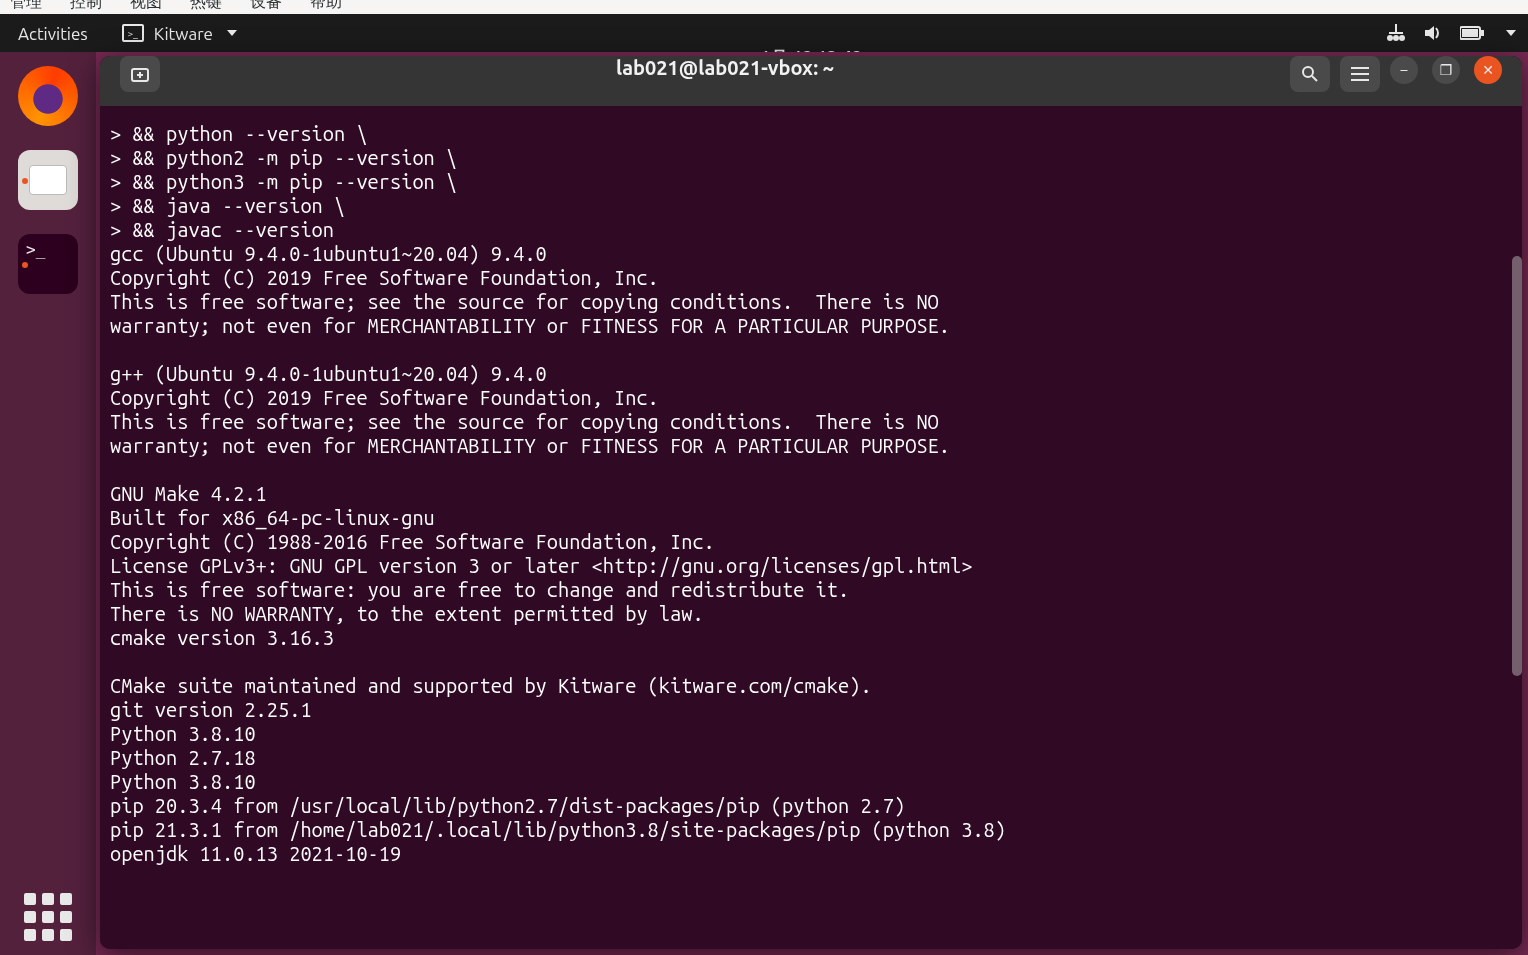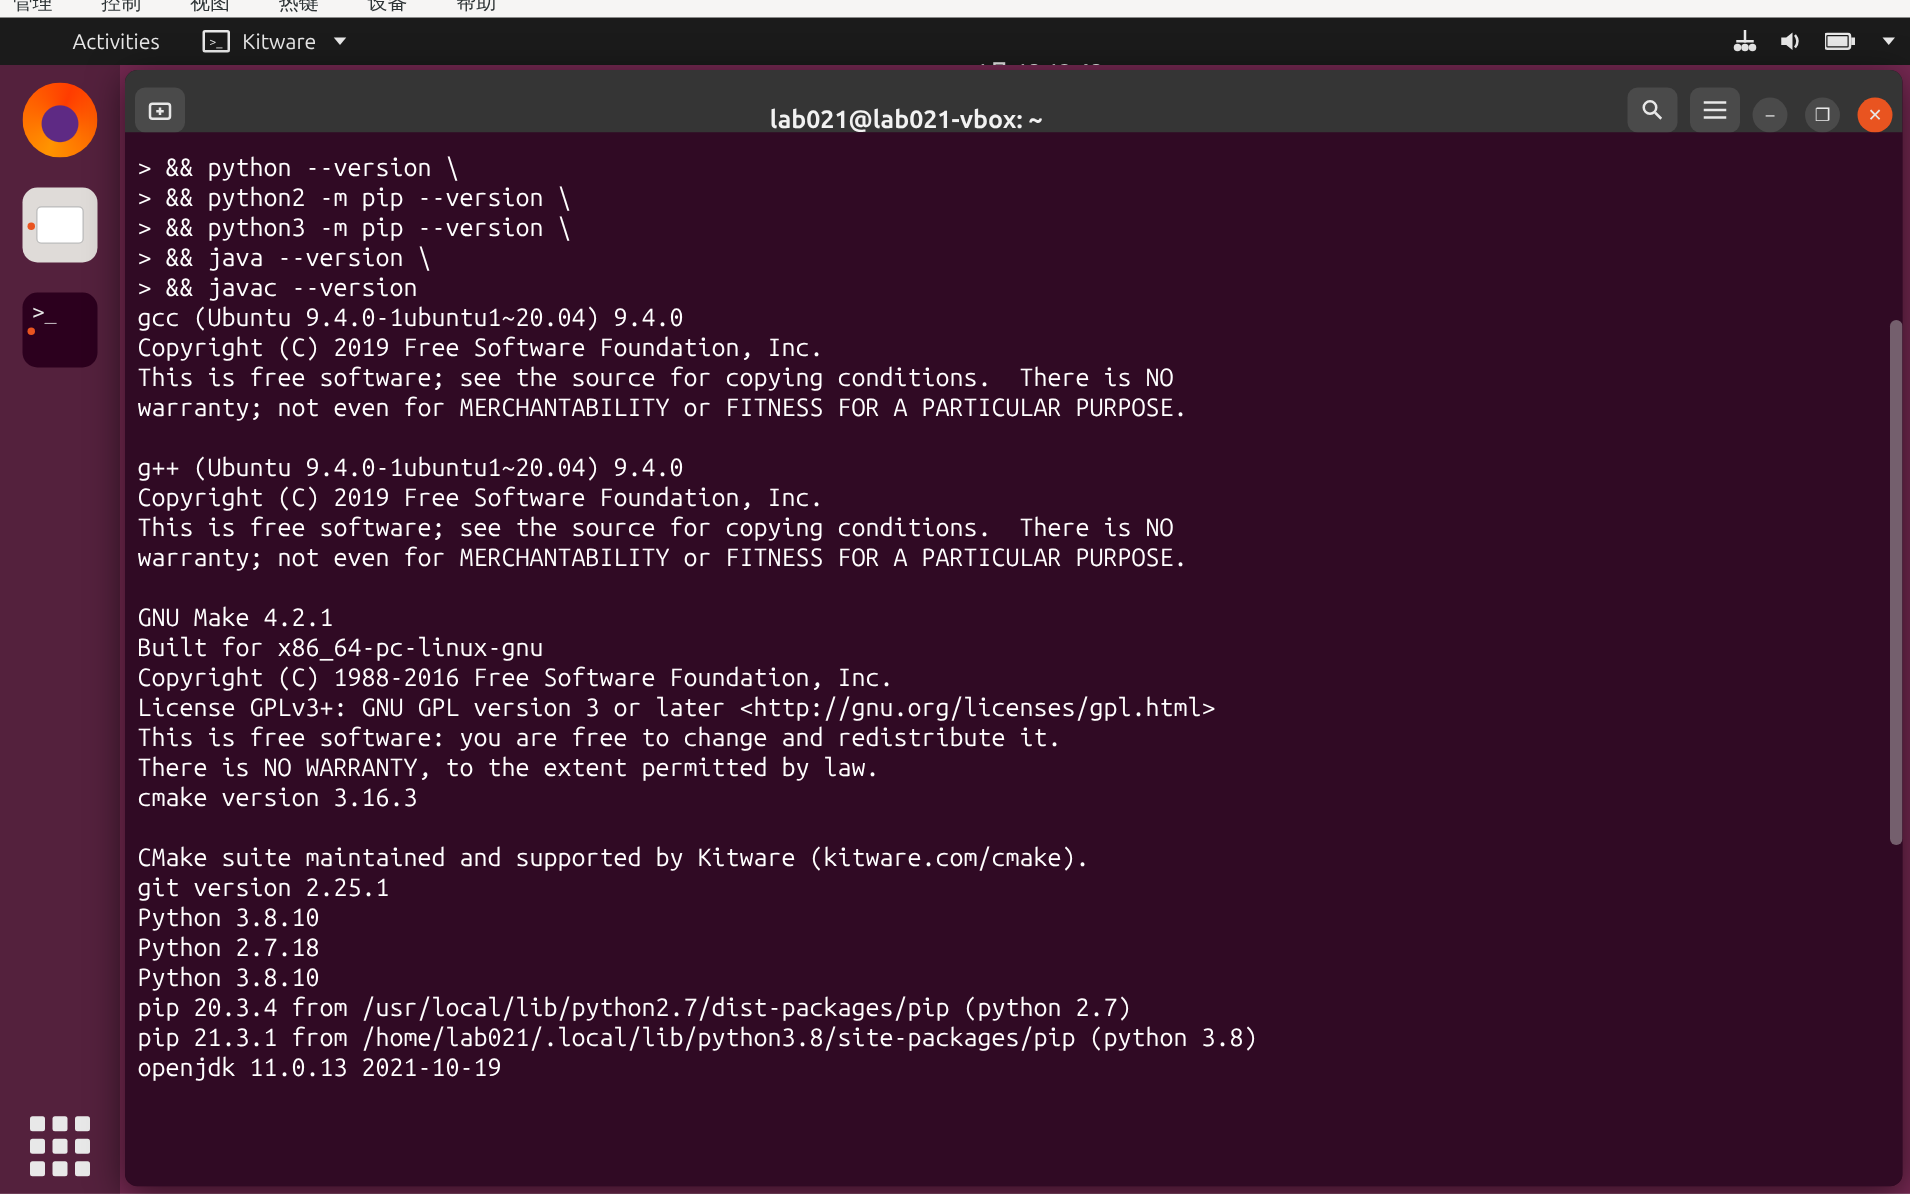--- a/index.html
+++ b/index.html
@@ -1,25 +1,25 @@
 <!DOCTYPE html>
 <html><head>
 <meta charset="utf-8">
 <style>
 * { margin: 0; padding: 0; box-sizing: border-box; font-family: "Ubuntu", "Noto Sans", sans-serif; }
 body { width: 1528px; height: 955px; background: #fff; overflow: hidden; }
 
 
-.vm-menu { height: 14px; background: #f6f5f4; display: flex; align-items: flex-start; gap: 39px; padding: 0 10px; font-size: 16px; color: #2e3436; }
+.vm-menu { height: 14px; background: #f6f5f4; display: flex; align-items: flex-start; gap: 28px; padding: 0 10px; font-size: 16px; color: #2e3436; }
 .vm-menu span { transform: translateY(-8px); }
 
 
 .topbar { height: 38px; background: #1b1b1b; color: #e8e8e8; display: flex; align-items: center; font-size: 17px; font-weight: 400; padding: 0 12px; gap: 18px; }
 .topbar .left { display: flex; align-items: center; gap: 28px; }
-.topbar .left .activities { padding: 4px 6px; margin-left: 40px; }
+.topbar .left .activities { padding: 4px 6px; }
 .topbar .left .app { display: flex; align-items: center; gap: 10px; }
 .topbar .app .ticon { width: 22px; height: 18px; border: 2px solid #e8e8e8; border-radius: 2px; display: flex; align-items: center; justify-content: center; font-size: 10px; }
 .topbar .center { flex: 1; text-align: center; font-weight: 600; letter-spacing: .5px; margin-top: 48px; }
 .topbar .right { display: flex; align-items: center; gap: 18px; }
 .tri-down { display: inline-block; border-left: 5px solid transparent; border-right: 5px solid transparent; border-top: 6px solid #e8e8e8; margin-left: 4px; }
 
 
 .workspace { position: absolute; top: 52px; left: 0; right: 0; bottom: 0; background: #772953; }
 
 
@@ -28,21 +28,21 @@
 .dock .firefox { background: radial-gradient(circle at 50% 55%, #5e2a84 32%, transparent 34%), conic-gradient(from 200deg, #ff9400, #ff3c00, #ff9400); border-radius: 50%; }
 .dock .files { background: #dfdbd8; border-radius: 12px; display:flex; align-items:center; justify-content:center; }
 .dock .files::after { content:""; width:36px; height:28px; background:#fff; border-radius:4px; border:1px solid #bbb; }
 .dock .term { background: #2c001e; border-radius: 12px; display:flex; align-items:flex-start; justify-content:flex-start; color:#e8e8e8; font-family: monospace; font-size: 16px; padding: 6px 8px; }
 .dock .dot { position: absolute; left: 4px; width: 6px; height: 6px; background: #e95420; border-radius: 50%; }
 .dock .grid-apps { margin-top: auto; display: grid; grid-template-columns: repeat(3, 12px); grid-template-rows: repeat(3, 12px); gap: 6px; }
 .dock .grid-apps span { background: #e8e8e8; border-radius: 2px; }
 
 
 .termwin { position: absolute; left: 100px; top: 56px; right: 6px; bottom: 6px; background: #300a24; border-radius: 10px; box-shadow: 0 6px 30px rgba(0,0,0,.6); display: flex; flex-direction: column; overflow: hidden; }
-.titlebar { height: 50px; background: #353535; display: flex; align-items: flex-end; padding: 0 8px; gap: 10px; }
+.titlebar { height: 50px; background: #353535; display: flex; align-items: flex-start; padding: 0 20px; gap: 10px; }
 .titlebar .tbtn { width: 40px; height: 36px; border-radius: 8px; background: #4a4a4a; display:flex; align-items:center; justify-content:center; color:#e8e8e8; }
 .titlebar .title { flex: 1; text-align: center; color: #f2f2f2; font-size: 20px; font-weight: 600; }
 .titlebar .rctl { display: flex; gap: 14px; align-items: center; }
 .titlebar .ctl { width: 28px; height: 28px; border-radius: 50%; background: #4a4a4a; color: #e8e8e8; display:flex; align-items:center; justify-content:center; font-size: 14px; }
 .titlebar .ctl.close { background: #e95420; }
 .titlebar .hbtn { width: 40px; height: 36px; border-radius: 8px; background: #4a4a4a; display:flex; align-items:center; justify-content:center; }
 .hamb { width: 18px; display:flex; flex-direction:column; gap:4px; }
 .hamb span { height:2px; background:#e8e8e8; }
 
 .termbody { flex: 1; padding: 16px 10px 10px 10px; color: #ffffff; font-family: "Ubuntu Mono", "DejaVu Sans Mono", monospace; font-size: 20px; line-height: 24px; white-space: pre; overflow: hidden; background: #300a24; }

